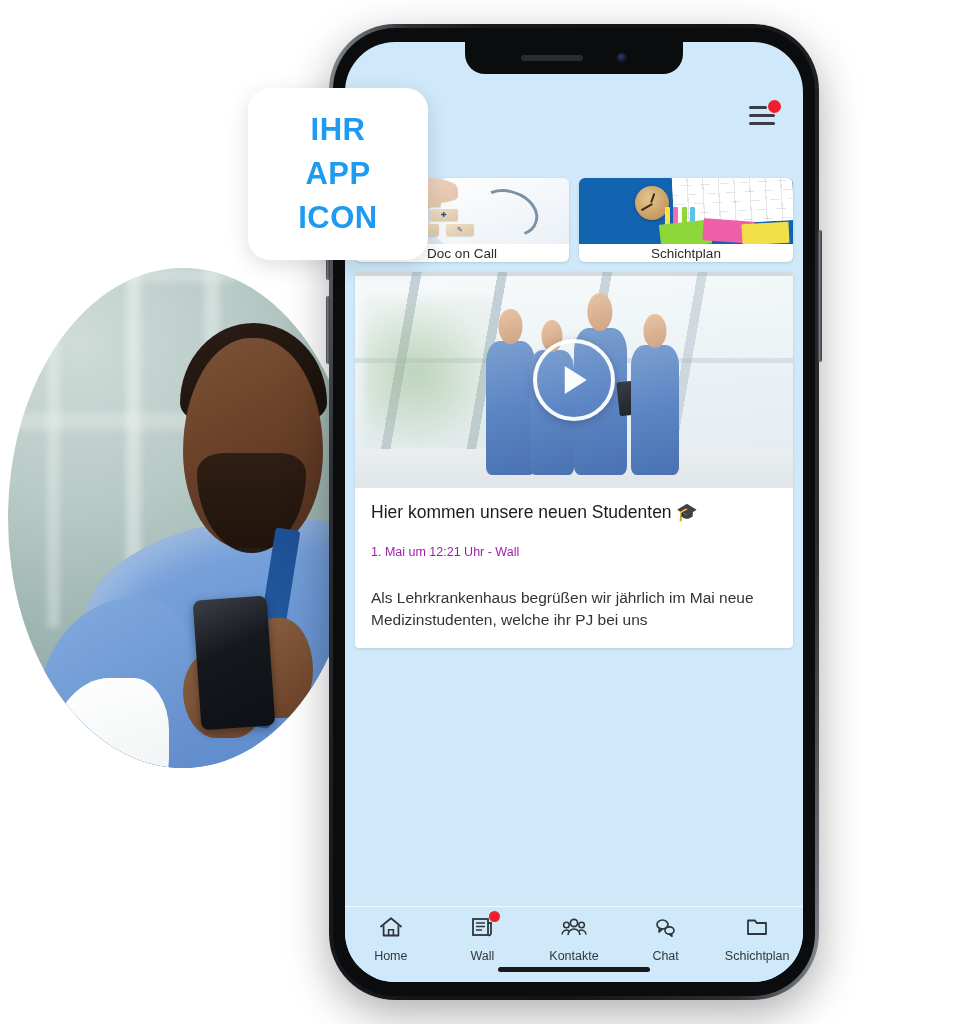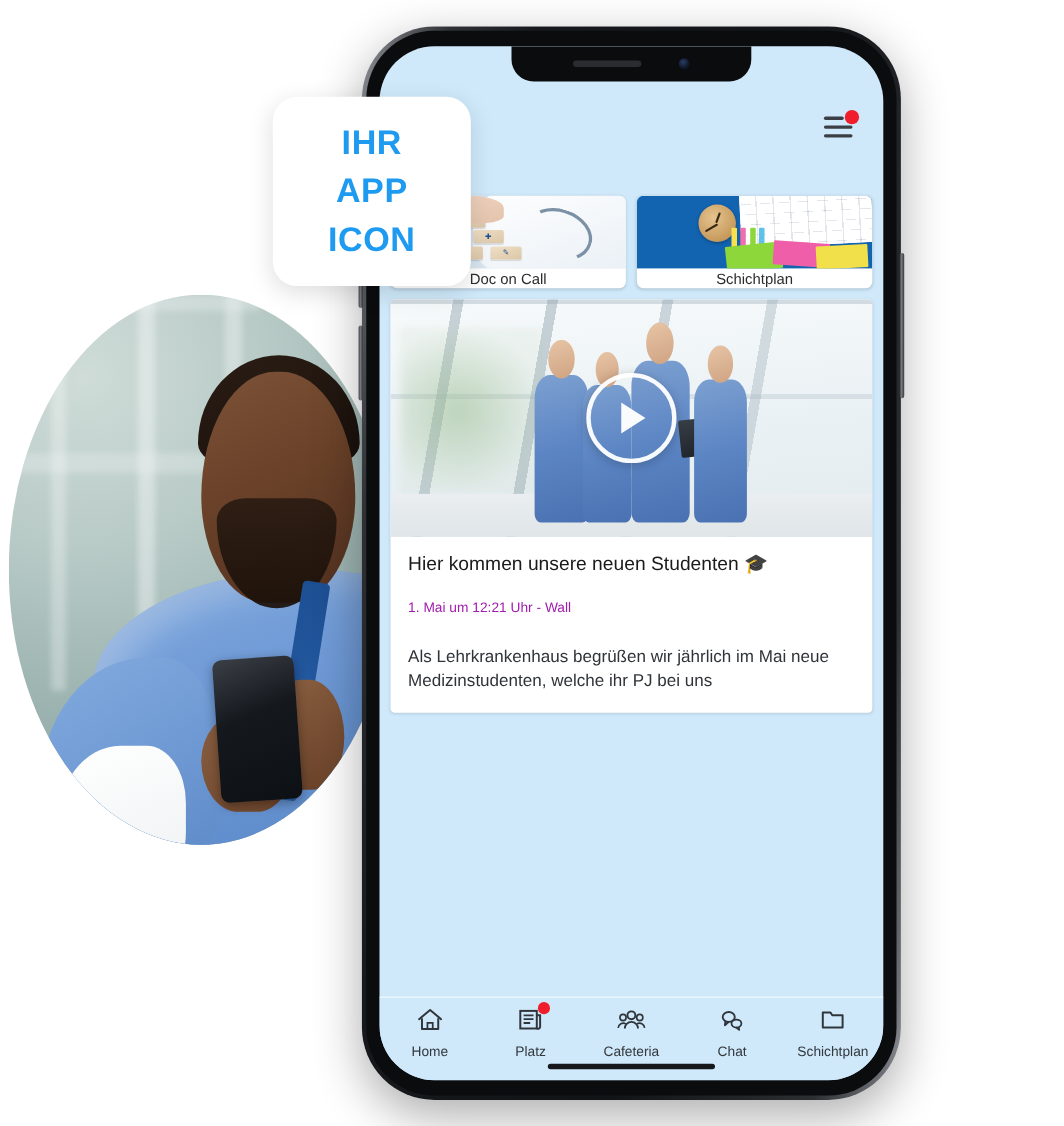--- a/index.html
+++ b/index.html
@@ -773,35 +773,35 @@
           <div class="ic">
             <svg width="26" height="24" viewBox="0 0 26 24">
               <rect x="4" y="4" width="15" height="16" fill="none" stroke="#2f353b" stroke-width="1.8"></rect>
               <path d="M19 8 H22 V18 A2 2 0 0 1 19 20" fill="none" stroke="#2f353b" stroke-width="1.8"></path>
               <line x1="7" y1="8" x2="16" y2="8" stroke="#2f353b" stroke-width="1.6"></line>
               <line x1="7" y1="11.5" x2="16" y2="11.5" stroke="#2f353b" stroke-width="1.6"></line>
               <line x1="7" y1="15" x2="13" y2="15" stroke="#2f353b" stroke-width="1.6"></line>
             </svg>
             <div class="badge"></div>
           </div>
-          <div class="lbl">Platz</div>
+          <div class="lbl">Wall</div>
         </div>
 
         <div class="tab">
           <div class="ic">
             <svg width="26" height="24" viewBox="0 0 26 24">
               <circle cx="13" cy="8" r="3.6" fill="none" stroke="#2f353b" stroke-width="1.7"></circle>
               <path d="M7 20 A6 6 0 0 1 19 20" fill="none" stroke="#2f353b" stroke-width="1.7"></path>
               <circle cx="5.4" cy="10" r="2.8" fill="none" stroke="#2f353b" stroke-width="1.5"></circle>
               <path d="M1 19.5 A4.6 4.6 0 0 1 8 15.8" fill="none" stroke="#2f353b" stroke-width="1.5"></path>
               <circle cx="20.6" cy="10" r="2.8" fill="none" stroke="#2f353b" stroke-width="1.5"></circle>
               <path d="M25 19.5 A4.6 4.6 0 0 0 18 15.8" fill="none" stroke="#2f353b" stroke-width="1.5"></path>
             </svg>
           </div>
-          <div class="lbl">Cafeteria</div>
+          <div class="lbl">Kontakte</div>
         </div>
 
         <div class="tab">
           <div class="ic">
             <svg width="26" height="24" viewBox="0 0 26 24">
               <path d="M4 9.5 A5.5 4.5 0 0 1 15 9.5 A5.5 4.5 0 0 1 4 9.5 Z" fill="none" stroke="#2f353b" stroke-width="1.7"></path>
               <path d="M6.5 13.2 L6 17 L9.5 13.9" fill="none" stroke="#2f353b" stroke-width="1.7" stroke-linejoin="round"></path>
               <path d="M12 15.5 A4.5 3.6 0 0 1 21 15.5 A4.5 3.6 0 0 1 12 15.5 Z" fill="none" stroke="#2f353b" stroke-width="1.6"></path>
               <path d="M18.5 18.4 L19 21.3 L16 18.9" fill="none" stroke="#2f353b" stroke-width="1.6" stroke-linejoin="round"></path>
             </svg>

